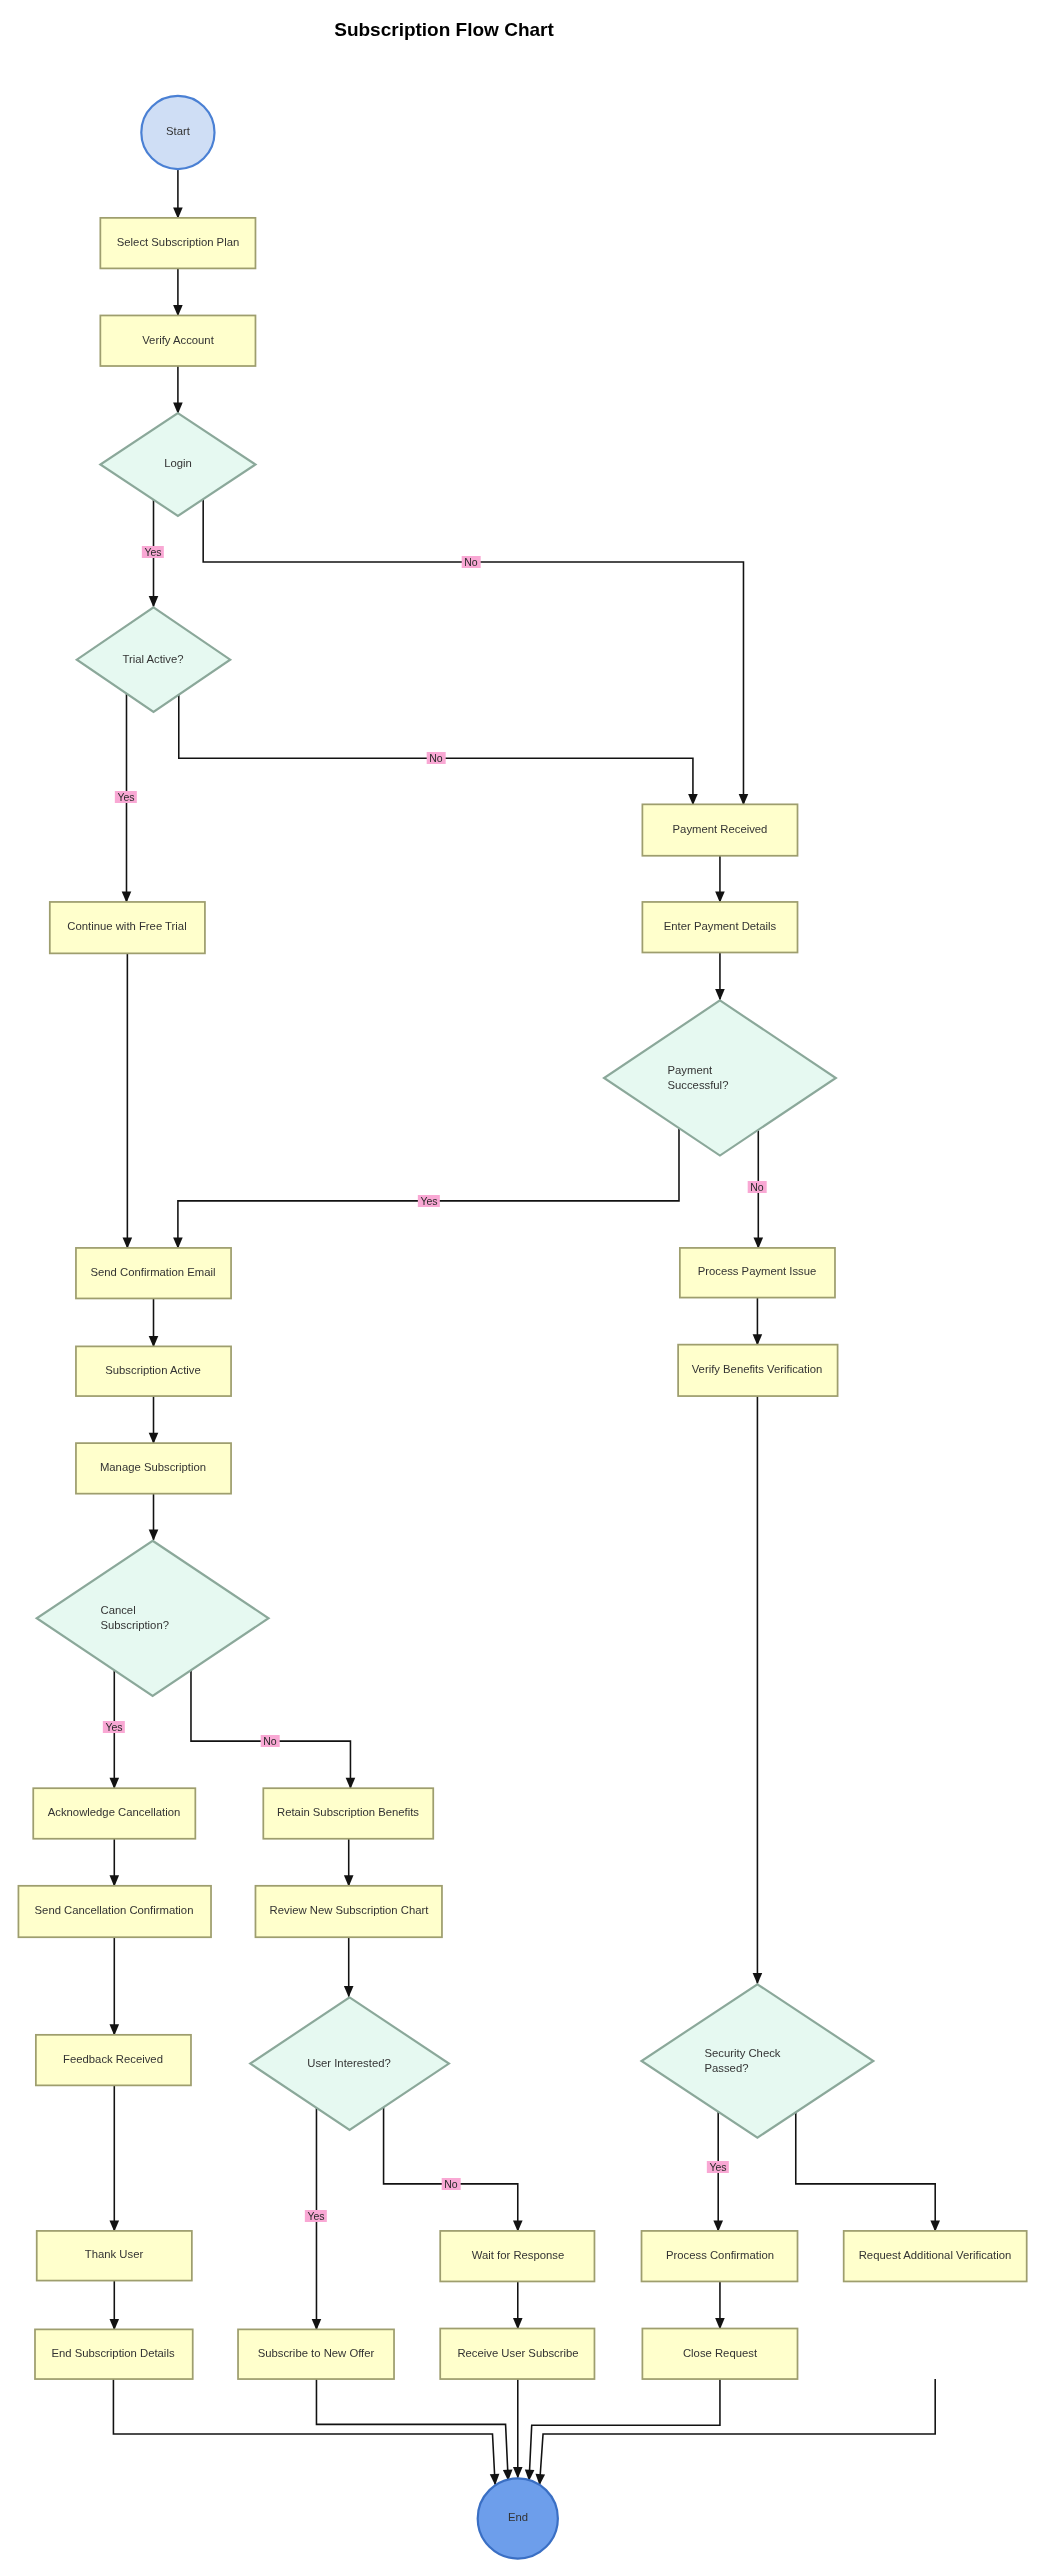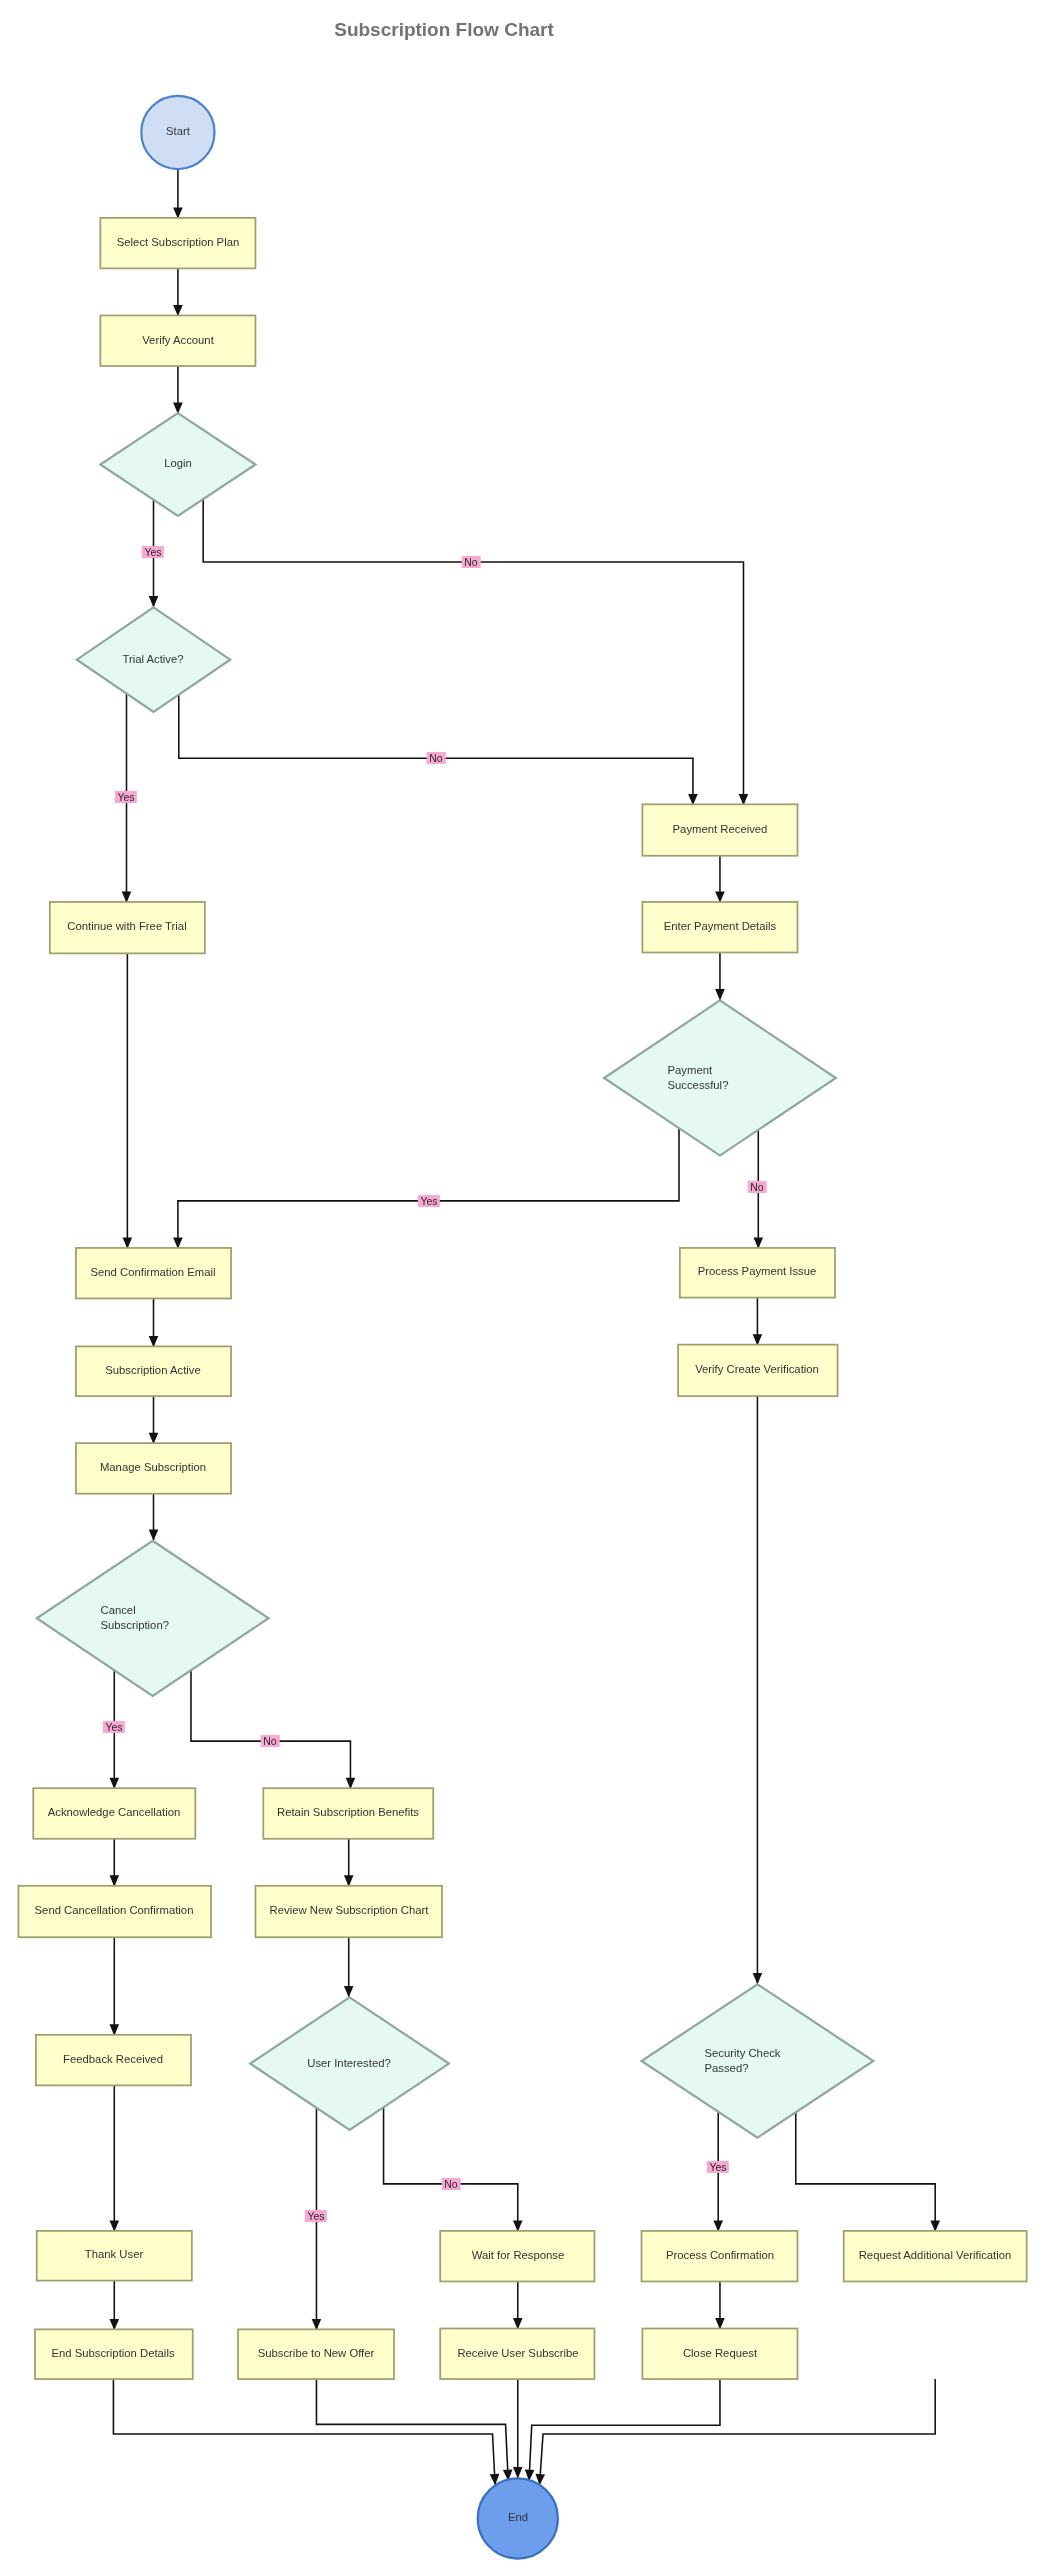--- a/index.html
+++ b/index.html
@@ -2,21 +2,21 @@
 <html style="--process-fill: #ffffcc; --process-border: #9e9e6e; --decision-fill: #e6f9f1; --decision-border: #8ba89a; --start-fill: #cfdef5; --start-border: #4a80d4; --end-fill: #6d9eeb; --end-border: #3a6fc4; --edge-color: #121212;font-size:14px"><head>
 <meta charset="utf-8">
 <style>
   html,body { margin:0; padding:0; background:#ffffff; }
   .canvas {
     position:relative; width:1046px; height:2576px; background:#ffffff;
     font-family:"Liberation Sans", sans-serif; overflow:hidden;
   }
   .chart-title {
     position:absolute; left:444px; top:30px; transform:translate(-50%,-50%);
-    font-size:19px; font-weight:bold; color:#737373; white-space:nowrap;
+    font-size:19px; font-weight:bold; color:#000000; white-space:nowrap;
   }
   svg.flow { position:absolute; left:0; top:0; }
   .edge { fill:none; stroke:#121212; stroke-width:1.8; marker-end:url(#arrow); }
   .shape-process  { fill:var(--process-fill,#ffffcc); stroke:var(--process-border,#9e9e6e); stroke-width:2; }
   .shape-decision { fill:var(--decision-fill,#e6f9f1); stroke:var(--decision-border,#8ba89a); stroke-width:2.5; }
   .shape-start    { fill:var(--start-fill,#cfdef5); stroke:var(--start-border,#4a80d4); stroke-width:2.5; }
   .shape-end      { fill:var(--end-fill,#6d9eeb); stroke:var(--end-border,#3a6fc4); stroke-width:2.5; }
   .node-label {
     position:absolute; transform:translate(-50%,-50%); font-size:11.3px; color:#333;
     text-align:left; line-height:1.35; white-space:nowrap; pointer-events:none;
@@ -121,21 +121,21 @@
   <div class="node-label" style="left:178px;top:464px">Login</div>
   <div class="node-label" style="left:153px;top:660px">Trial Active?</div>
   <div class="node-label" style="left:720px;top:830px">Payment Received</div>
   <div class="node-label" style="left:720px;top:927px">Enter Payment Details</div>
   <div class="node-label wrap" style="left:720px;top:1078px">Payment Successful?</div>
   <div class="node-label" style="left:127px;top:927px">Continue with Free Trial</div>
   <div class="node-label" style="left:153px;top:1273px">Send Confirmation Email</div>
   <div class="node-label" style="left:153px;top:1371px">Subscription Active</div>
   <div class="node-label" style="left:153px;top:1468px">Manage Subscription</div>
   <div class="node-label" style="left:757px;top:1272px">Process Payment Issue</div>
-  <div class="node-label" style="left:757px;top:1370px">Verify Create Verification</div>
+  <div class="node-label" style="left:757px;top:1370px">Verify Benefits Verification</div>
   <div class="node-label wrap" style="left:153px;top:1618px">Cancel Subscription?</div>
   <div class="node-label" style="left:114px;top:1813px">Acknowledge Cancellation</div>
   <div class="node-label" style="left:114px;top:1911px">Send Cancellation Confirmation</div>
   <div class="node-label" style="left:113px;top:2060px">Feedback Received</div>
   <div class="node-label" style="left:348px;top:1813px">Retain Subscription Benefits</div>
   <div class="node-label" style="left:349px;top:1911px">Review New Subscription Chart</div>
   <div class="node-label" style="left:349px;top:2064px">User Interested?</div>
   <div class="node-label" style="left:114px;top:2255px">Thank User</div>
   <div class="node-label" style="left:113px;top:2354px">End Subscription Details</div>
   <div class="node-label" style="left:316px;top:2354px">Subscribe to New Offer</div>

